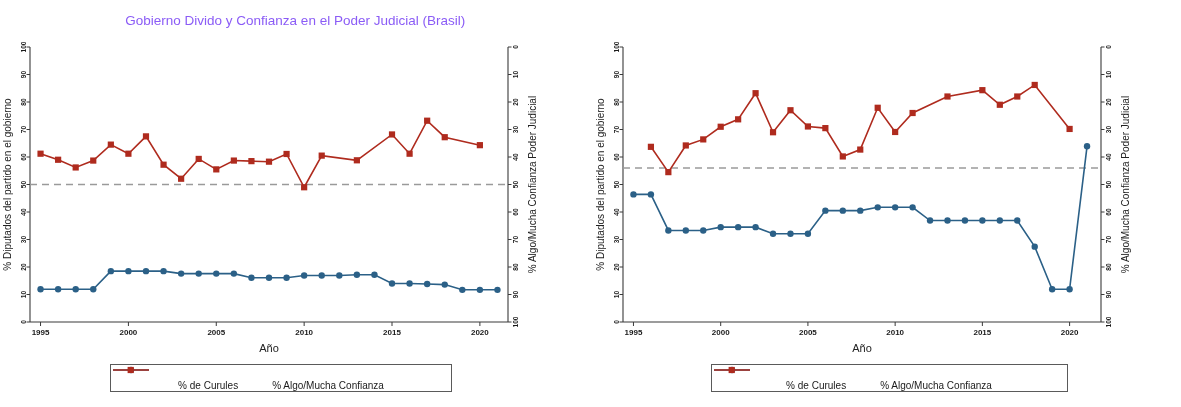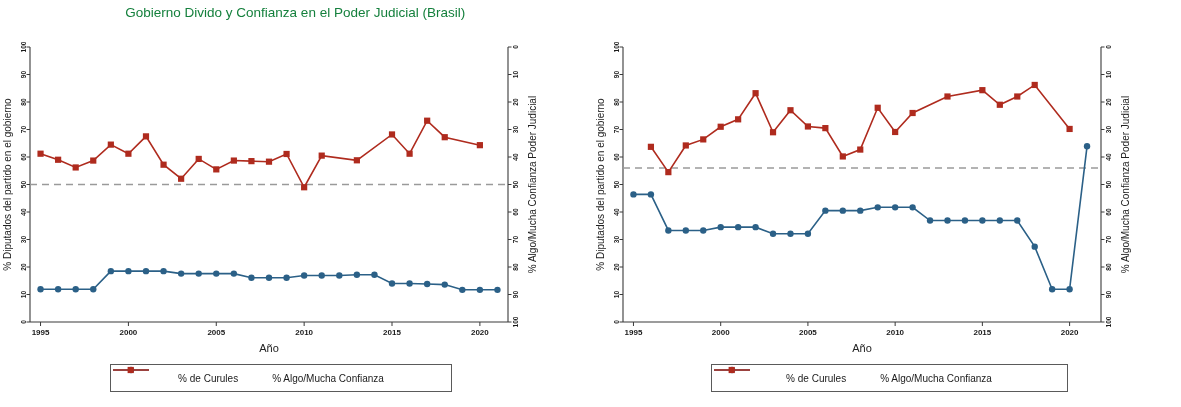--- a/index.html
+++ b/index.html
@@ -6,37 +6,37 @@
   body{
     width:1181px;height:407px;
     background:#ffffff;
     font-family:"Liberation Sans", sans-serif;
     color:#1a1a1a;
     overflow:hidden;
   }
   .wrap{display:flex;width:1181px;height:407px;}
   .panel{position:relative;width:590.5px;height:407px;}
   .panel-title{
-    position:absolute;left:0;right:0;top:4px;
+    position:absolute;left:0;right:0;top:12px;
     text-align:center;
     font-size:13.5px;
     line-height:17px;
-    color:#15803d;
+    color:#8b5cf6;
     white-space:pre-line;
   }
   svg{position:absolute;left:0;top:0;}
   .tick-lbl{font-family:"Liberation Sans", sans-serif;font-size:6.5px;fill:#1a1a1a;font-weight:bold;}
   .ytick-lbl{font-family:"Liberation Sans", sans-serif;font-size:6.5px;fill:#1a1a1a;font-weight:bold;}
   .ax-title{font-family:"Liberation Sans", sans-serif;font-size:10px;fill:#222;}
   .legend-box{
     position:absolute;
     border:1px solid #5a5a5a;
     background:#fff;
     height:26px;
-    display:flex;align-items:center;justify-content:center;
+    display:flex;align-items:flex-end;justify-content:center;
     gap:34px;
   }
   .legend-item{display:flex;align-items:center;gap:5px;}
   .legend-label{font-size:10px;color:#1a1a1a;}
   .lg-swatch{display:block;width:40px;height:10px;}
 </style>
 </head>
 <body>
 
 <div class="wrap">

